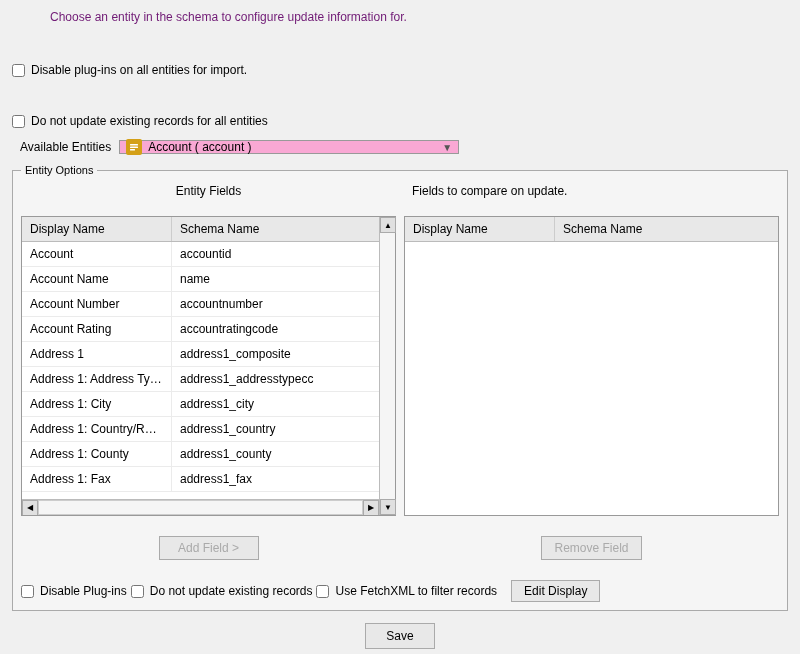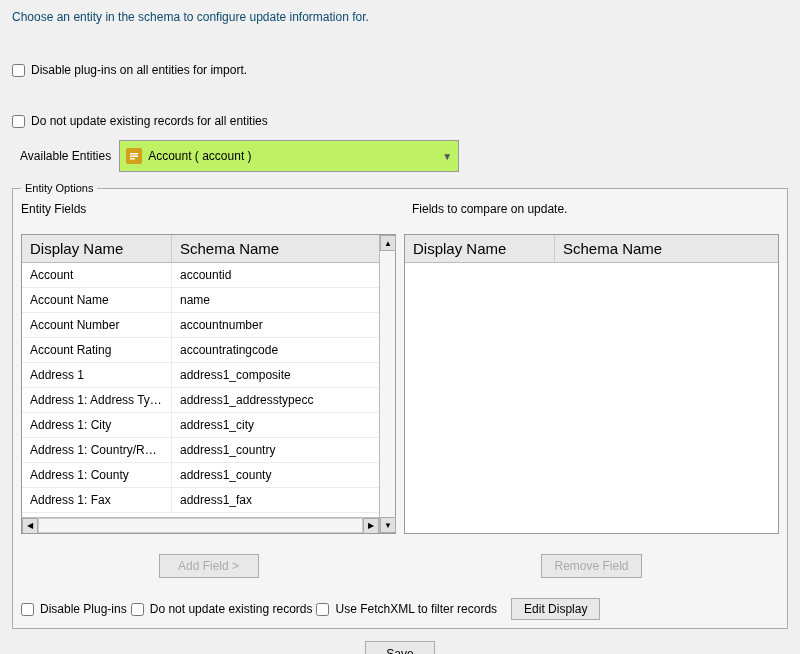--- a/index.html
+++ b/index.html
@@ -14,22 +14,23 @@
     .main-container {
       background: #f0f0f0;
       padding: 10px 12px;
       height: 654px;
       display: flex;
       flex-direction: column;
       gap: 6px;
     }
     .intro-text {
       font-size: 12px;
-      color: #0c4a6e;
+      color: #701a75;
       margin-bottom: 4px;
+      margin-left: 38px;
     }
     .checkbox-row {
       display: flex;
       align-items: center;
       gap: 6px;
       margin-bottom: 2px;
       margin-top: 29px;
     }
     .checkbox-row input[type="checkbox"] {
       width: 13px;
@@ -42,25 +43,25 @@
       gap: 8px;
       margin: 4px 8px;
     }
     .available-entities-label {
       font-size: 12px;
       white-space: nowrap;
     }
     .entity-dropdown {
       display: flex;
       align-items: center;
-      background: #bef264;
+      background: #f9a8d4;
       border: 1px solid #999;
       padding: 2px 6px;
       width: 340px;
-      height: 32px;
+      height: 14px;
       cursor: pointer;
       gap: 6px;
       position: relative;
     }
     .entity-dropdown-icon {
       width: 16px;
       height: 16px;
       background: #d4a017;
       border-radius: 2px;
       display: flex;
@@ -97,21 +98,21 @@
       flex: 1;
     }
     .table-header-row {
       display: flex;
       background: #e8e8e8;
       border-bottom: 1px solid #bbb;
       flex-shrink: 0;
     }
     .table-header-cell {
       padding: 5px 8px;
-      font-size: 15px;
+      font-size: 12px;
       border-right: 1px solid #ccc;
     }
     .table-header-cell:last-child {
       border-right: none;
     }
     .col-display { width: 150px; flex-shrink: 0; }
     .col-schema { flex: 1; }
     .table-rows-container {
       overflow-y: auto;
       flex: 1;
@@ -273,21 +274,21 @@
       </div>
       <span class="entity-dropdown-text">Account  ( account )</span>
       <span class="entity-dropdown-arrow">▼</span>
     </div>
   </div>
 
   <fieldset class="entity-options-group" style="border: 1px solid #aaa; padding: 8px 8px 8px 8px; flex:1; display:flex; flex-direction:column; position:relative; background:#f5f5f5;">
     <legend style="font-size:11px; padding:0 4px;">Entity Options</legend>
 
     <div class="fields-header-row" style="margin-bottom:2px;">
-      <div style="width:375px;">
+      <div style="width:375px;text-align:center;">
         <span style="font-size:12px;">Entity Fields</span>
       </div>
       <div style="flex:1; padding-left:8px;">
         <span style="font-size:12px;">Fields to compare on update.</span>
       </div>
     </div>
 
     <div class="tables-row">
 
       <div class="left-table-with-scroll">

